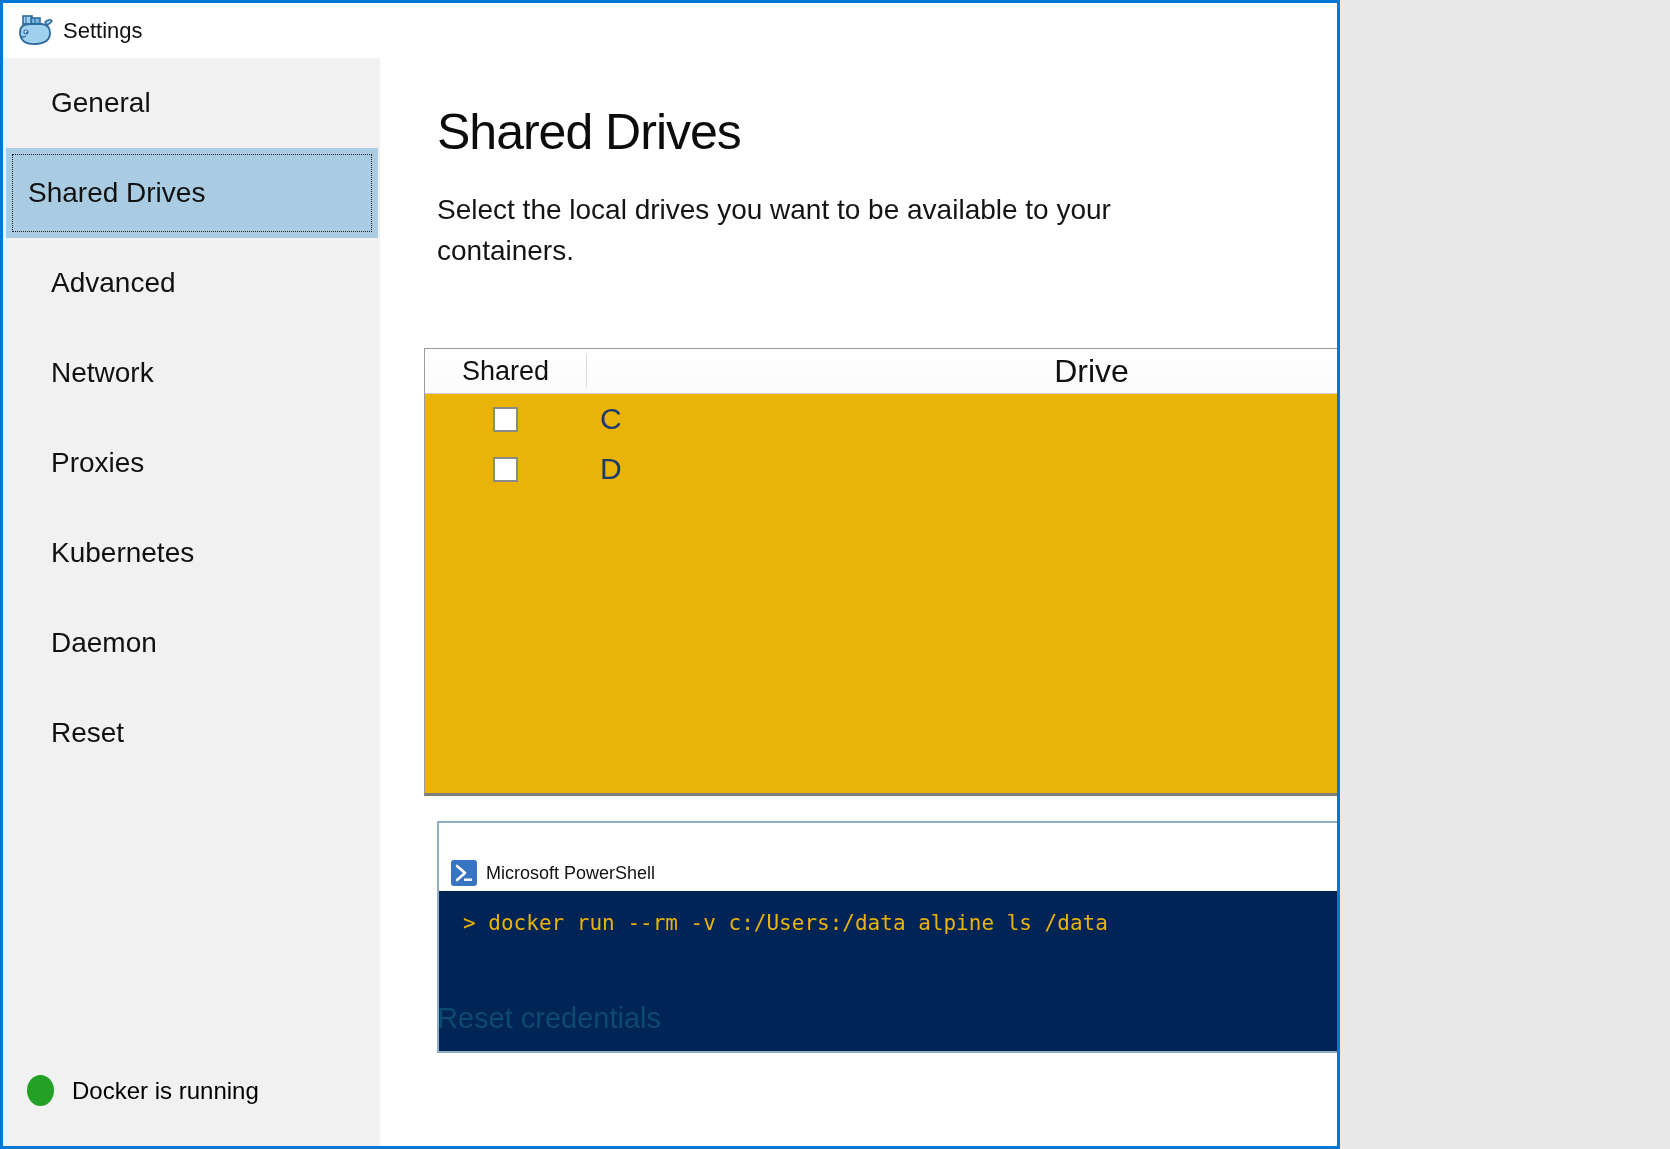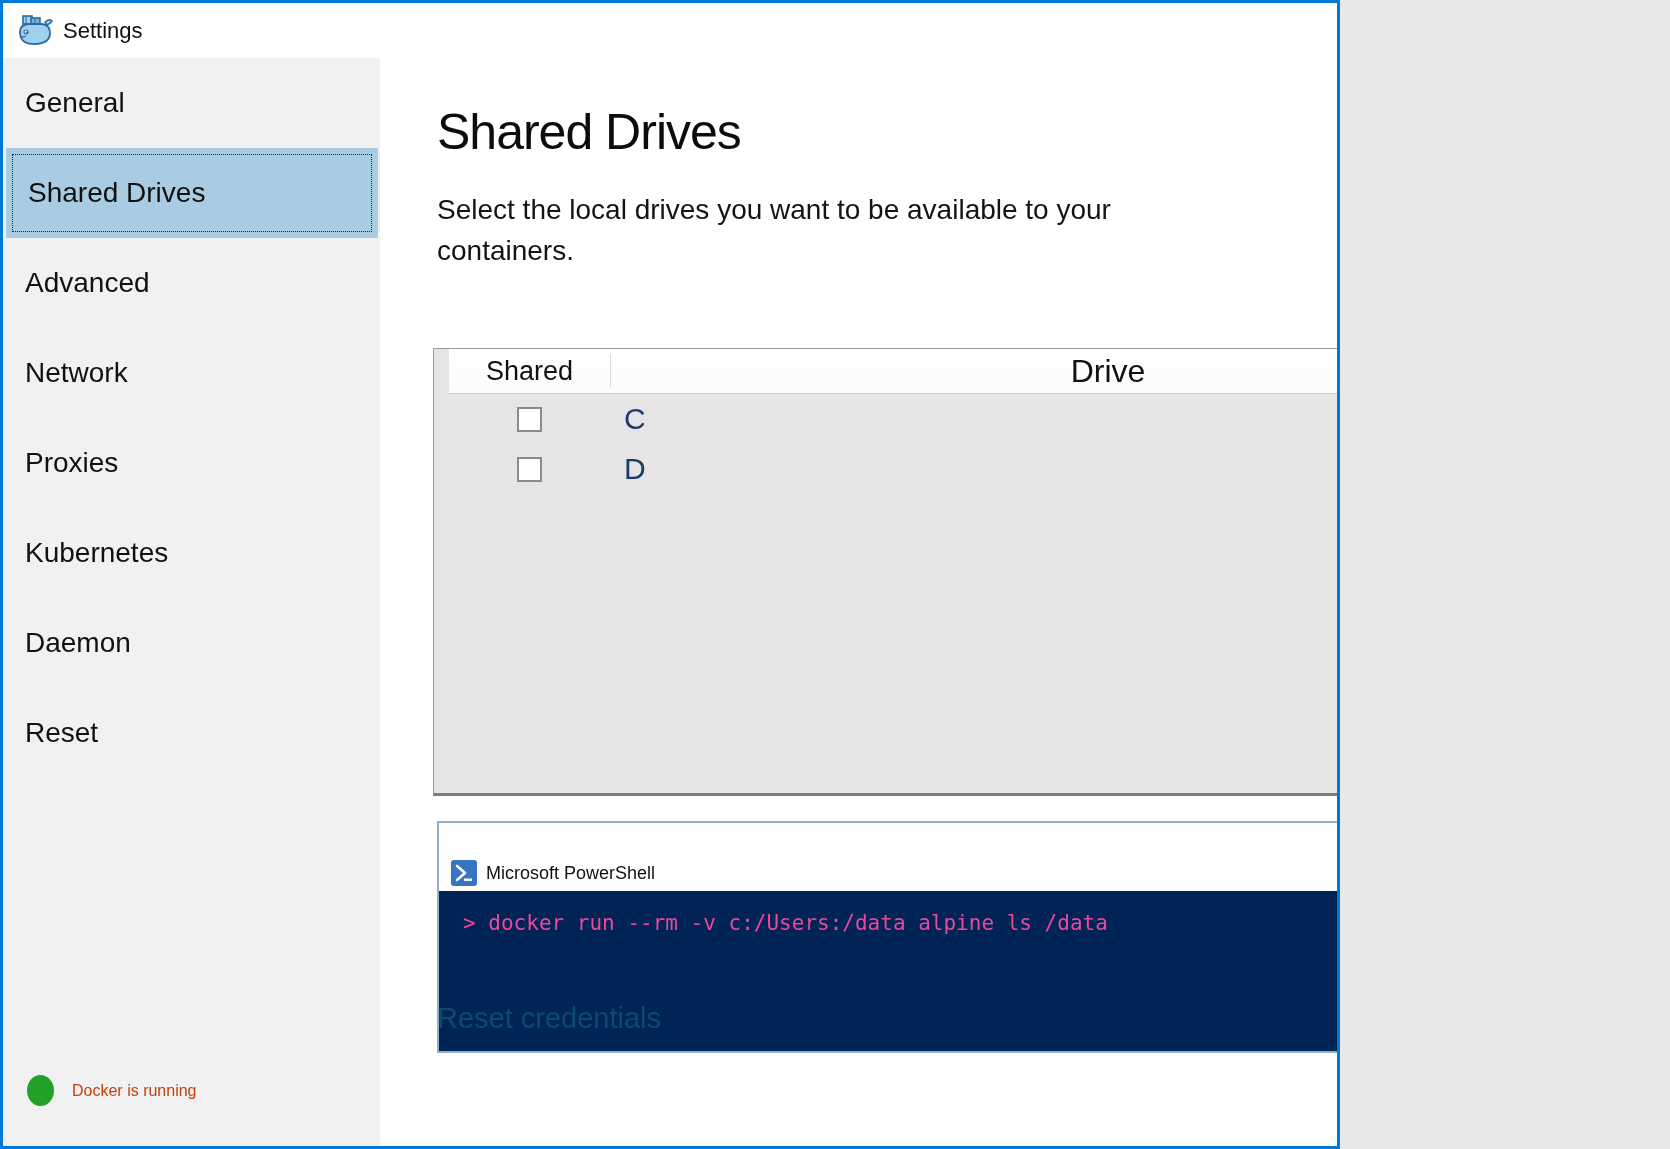--- a/index.html
+++ b/index.html
@@ -26,58 +26,57 @@
     font-size:26px; color:#1a1a1a; cursor:pointer; background:transparent; border:none;
   }
 
   
   .sidebar {
     position:absolute; left:0; top:55px; width:377px; bottom:0;
     background:#f1f1f1;
   }
   .nav-item {
     height:90px; display:flex; align-items:center;
-    padding-left:22px; font-size:28px; color:#111; cursor:pointer;
+    padding-left:22px; font-size:28px; color:#111; cursor:pointer;margin-left:26px;
   }
   .nav-item.selected {
     background:#a9cce3;
     outline:1px dotted #222; outline-offset:-7px;
     margin:0 2px 0 3px;
   }
   .status-row {
     position:absolute; left:24px; bottom:40px;
     display:flex; align-items:center;
   }
   .status-dot {
     width:27px; height:31px; border-radius:50%;
     background:#23a127; margin-right:18px;
   }
-  .status-text { font-size:16px; color:#c2410c; }
+  .status-text { font-size:24px; color:#000000; }
 
   
   .main { position:absolute; left:377px; top:55px; right:0; bottom:0; background:#fff; }
 
   .page-title {
     position:absolute; left:57px; top:45px;
     font-size:50px; font-weight:300; color:#0c0c0c; letter-spacing:-1px;
   }
   .page-desc {
     position:absolute; left:57px; top:132px; width:690px;
     font-size:28px; line-height:1.45; color:#141414;
   }
   .folder-art { position:absolute; left:962px; top:60px; }
 
   
   .drives-table {
-    position:absolute; left:53px; top:290px; width:1174px; height:448px;
-    background:#e5e5e5;
+    position:absolute; left:44px; top:290px; width:1174px; height:448px;
+    background:#eab308;
     border:1px solid #9a9a9a;
     border-right:2px solid #848484;
     border-bottom:3px solid #7d7d7d;
-    padding-left:15px;
   }
   .drives-header {
     display:flex; height:45px; align-items:center;
     border-bottom:1px solid #d0d0d0;
     background:linear-gradient(#ffffff, #fbfbfb);
   }
   .col-shared { width:161px; text-align:center; font-size:27px; color:#111; }
   .col-divider { width:1px; height:34px; background:#dcdcdc; }
   .col-drive { flex:1; text-align:center; font-size:32px; color:#111; }
   .drive-row { display:flex; align-items:center; height:50px; }
@@ -103,21 +102,21 @@
   .ps-title { font-size:18px; color:#111; margin-left:9px; flex:1; }
   .ps-controls { display:flex; align-items:center; gap:24px; margin-right:6px; }
   .ps-ctrl {
     width:36px; height:26px; display:flex; align-items:center; justify-content:center;
     background:transparent; border:none; cursor:pointer;
   }
   .glyph-min { width:20px; height:3px; background:#6e6e6e; }
   .glyph-max { width:18px; height:18px; border:2px solid #333; background:#fdfdfd; box-shadow:0 0 0 1px #b9d0ea; }
   .glyph-close { font-size:24px; color:#222; line-height:1; }
   .ps-terminal {
-    height:160px; background:#012456; color:#ec4899;
+    height:160px; background:#012456; color:#eab308;
     font-family:"DejaVu Sans Mono", monospace; font-size:21px;
     padding:20px 0 0 24px; white-space:pre;
   }
 
   
   .reset-link {
     position:absolute; left:57px; top:944px;
     font-size:29px; color:#0c4a6e; cursor:pointer; text-decoration:none;
   }
   .apply-btn {

